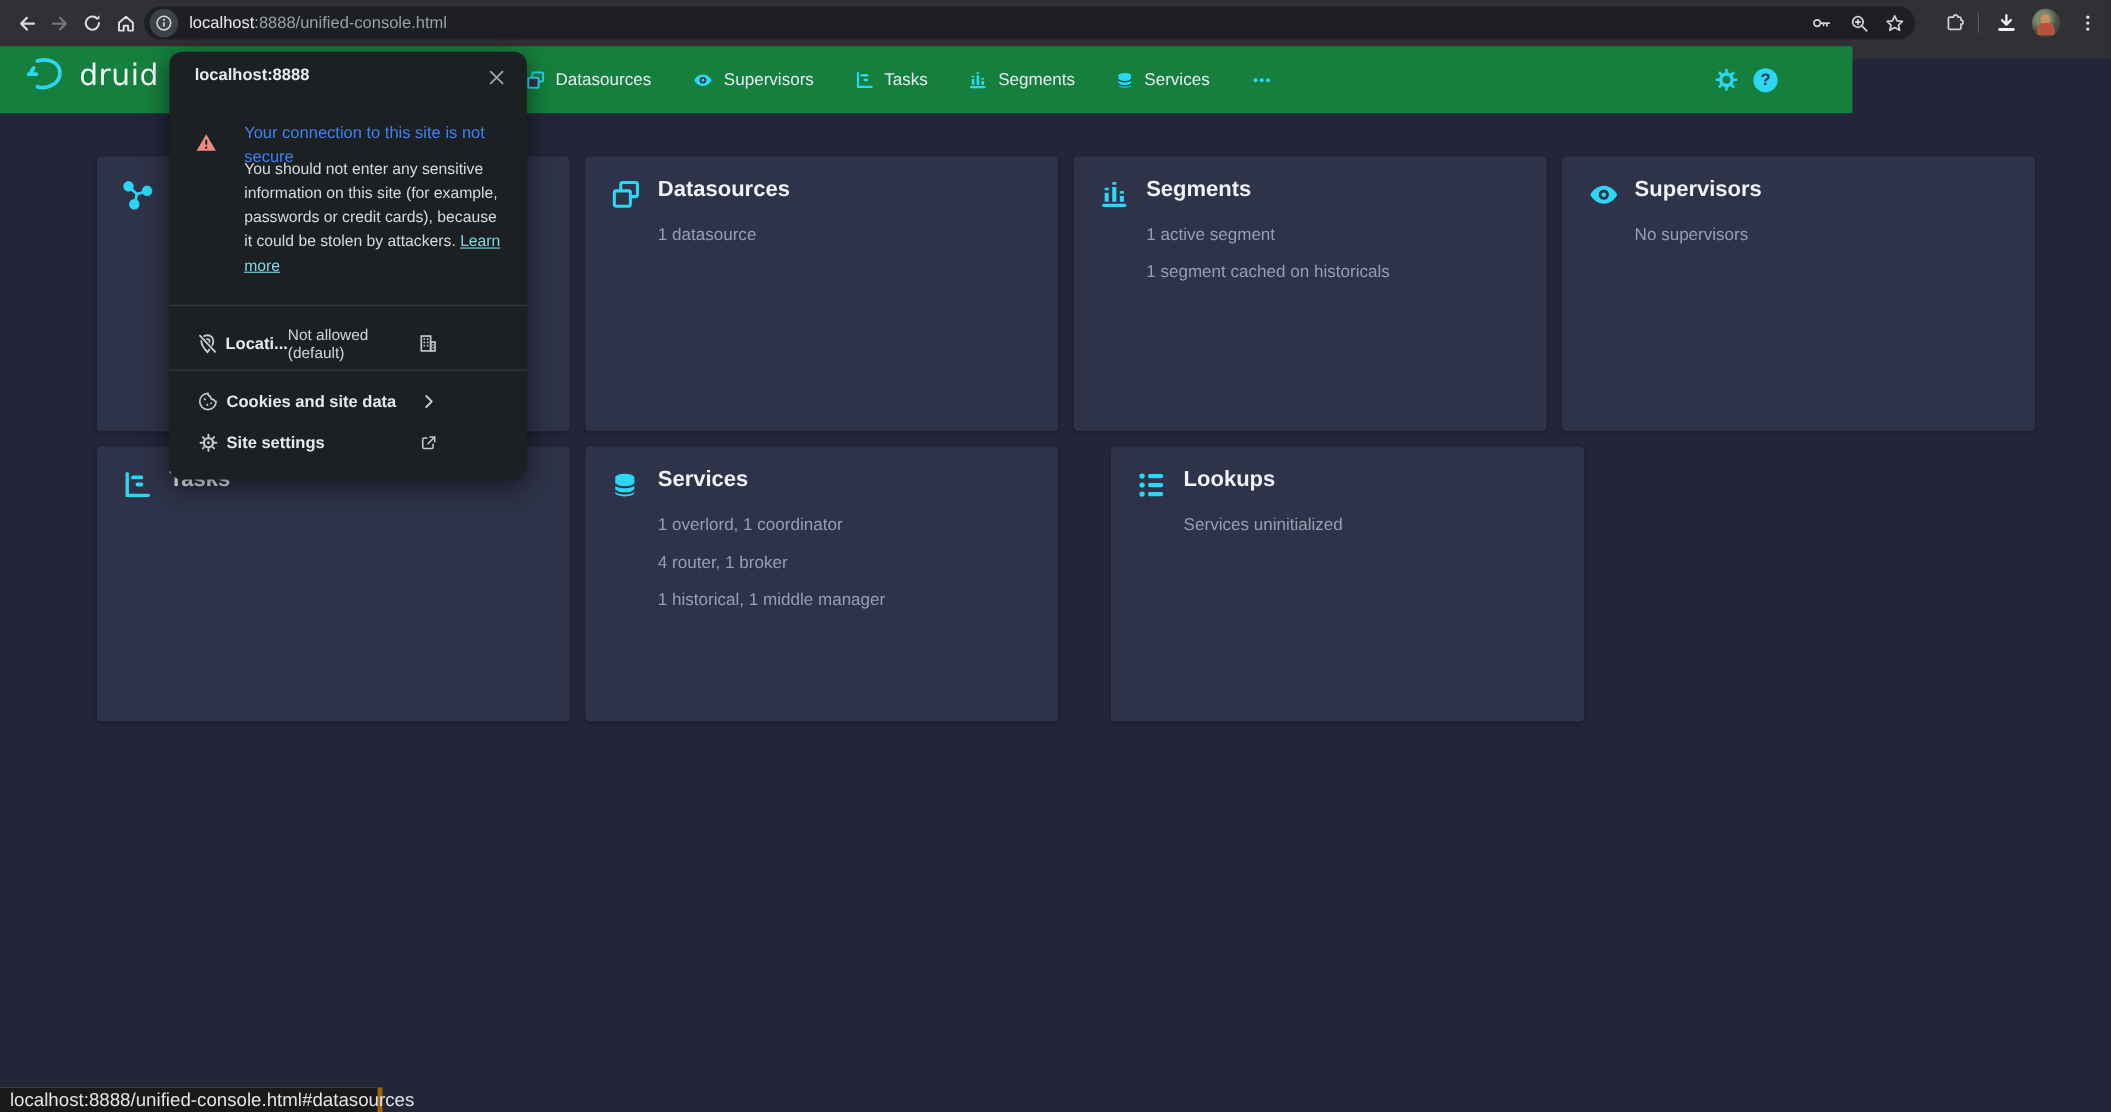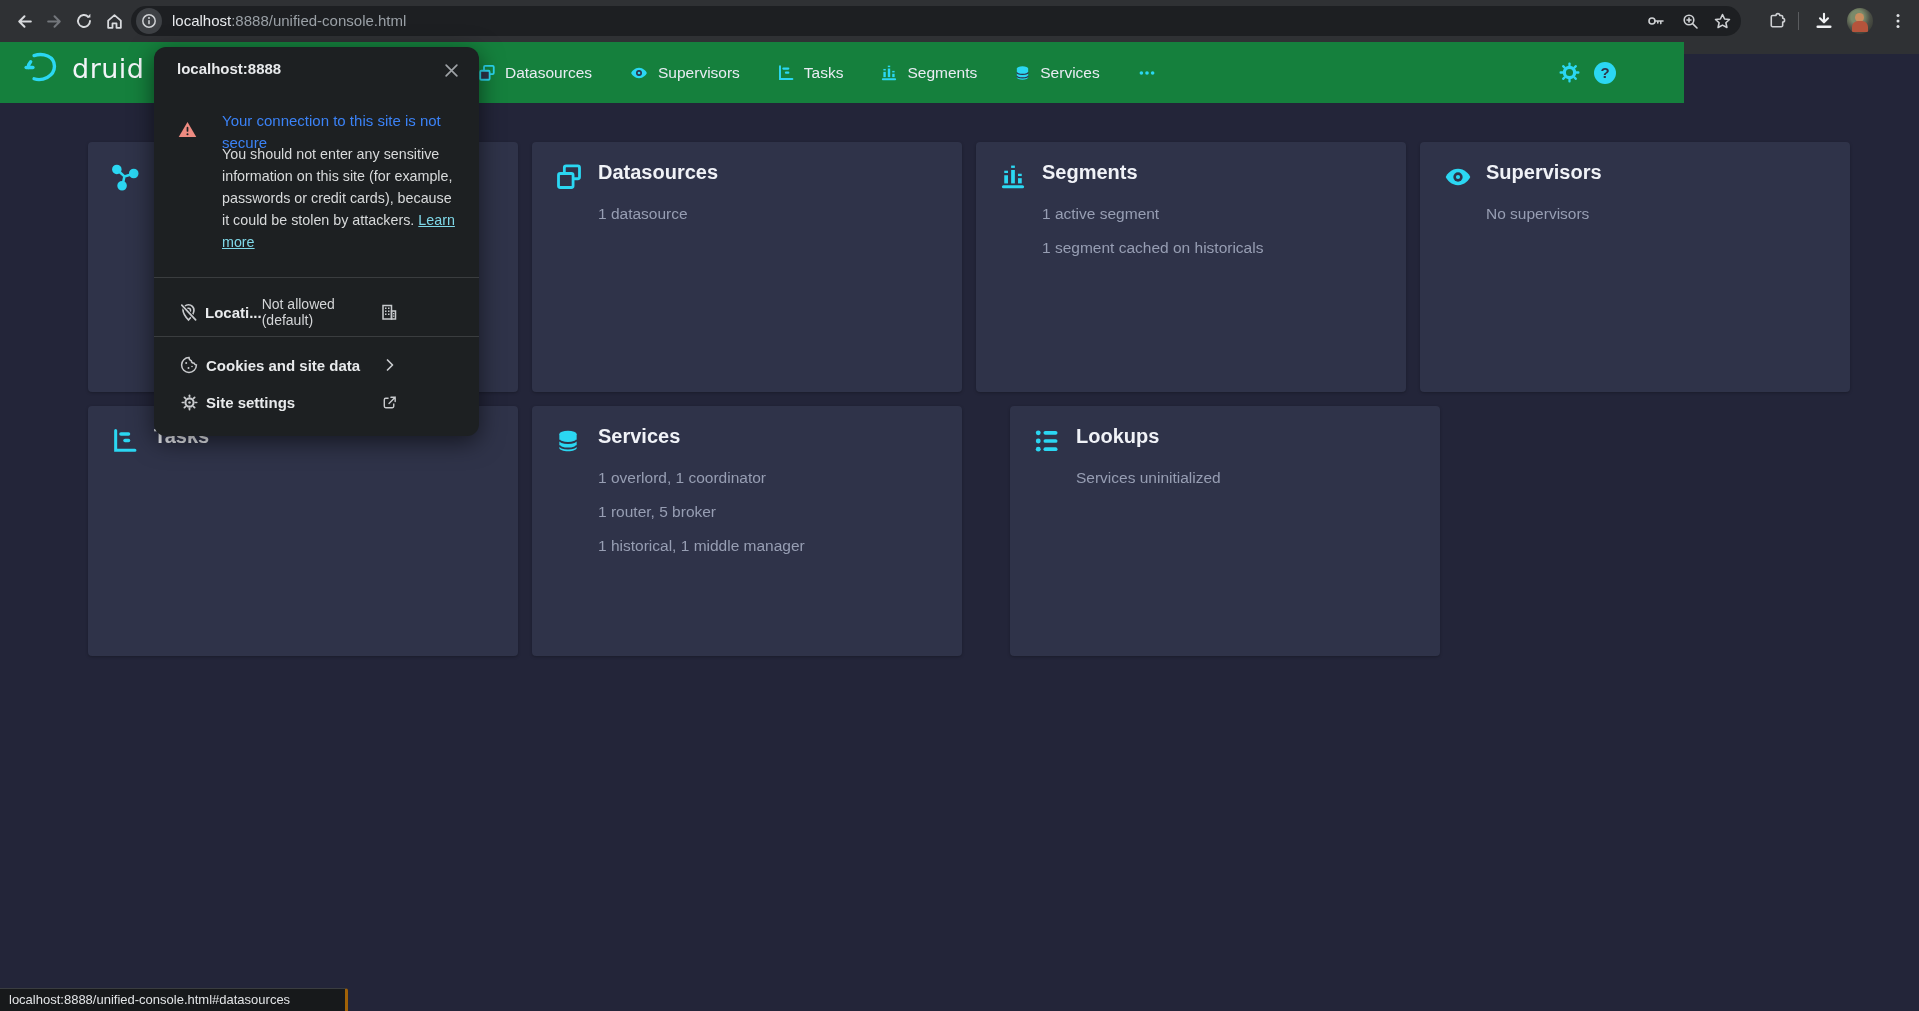--- a/index.html
+++ b/index.html
@@ -56,22 +56,22 @@
   #pwarn .wbody a { color:#7fd8e8; text-decoration:underline; cursor:pointer; }
   .pdiv { position:absolute; left:0; width:325px; height:1px; background:#3a3d3f; }
   .prow { position:absolute; left:0; width:266px; display:flex; align-items:center; }
   .prow .ric   { margin-left:24px; width:22px; display:flex; justify-content:center; }
   .prow .rlab  { margin-left:6px; font-size:15px; font-weight:700; color:#e8eaec; }
   .prow .rval  { margin-left:auto; font-size:14px; color:#d3d5d7; }
   .prow .rtrail{ margin-left:12px; margin-right:22px; display:flex; }
 
   
   #statusbar { position:absolute; left:0; top:988px; width:348px; height:23px; background:#17191b;
-               border-top:1px solid #3a3d40; border-right:3px solid #a16207; border-top-right-radius:3px;
-               color:#e2e4e6; font-size:13px; line-height:22px; padding-left:9px; white-space:nowrap; }
+               border-top:1px solid #3a3d40; border-right:5px solid #a16207; border-top-right-radius:3px;
+               color:#e2e4e6; font-size:17px; line-height:22px; padding-left:9px; white-space:nowrap; }
 
   svg { display:block; }
 </style>
 </head>
 <body>
 
 <div id="toolbar">
   <div class="tbtn" style="left:6px;">
     <svg width="19" height="19" viewBox="0 0 18 18">
         <path d="M15 9H4M9 4L4 9l5 5" fill="none" stroke="#d8dadd" stroke-width="1.9" stroke-linecap="round" stroke-linejoin="round"></path>
@@ -315,21 +315,21 @@
   <div class="cicon">
     <svg width="26" height="28" viewBox="0 0 24 24">
         <path d="M4 5.5v13c0 1.7 3.6 3 8 3s8-1.3 8-3v-13" fill="#2bd7f2"></path>
         <ellipse cx="12" cy="5.5" rx="8" ry="3" fill="#2bd7f2"></ellipse>
         <path d="M4 10.8c0 1.7 3.6 3 8 3s8-1.3 8-3M4 16c0 1.7 3.6 3 8 3s8-1.3 8-3" fill="none" stroke="#2f3349" stroke-width="1.8"></path>
       </svg>
   </div>
   <div class="ctitle">Services</div>
   <div class="clines">
     <div>1 overlord, 1 coordinator</div>
-    <div>1 router, 5 broker</div>
+    <div>4 router, 1 broker</div>
     <div>1 historical, 1 middle manager</div>
   </div>
 </div>
 
 <div class="card" style="left:976px; top:406px;margin-left:34px;">
   <div class="cicon">
     <svg width="28" height="28" viewBox="0 0 24 24">
         <g fill="#2bd7f2">
           <circle cx="4.5" cy="5" r="2.1"></circle>
           <rect x="9" y="3.4" width="12" height="3.2" rx="1.6"></rect>

